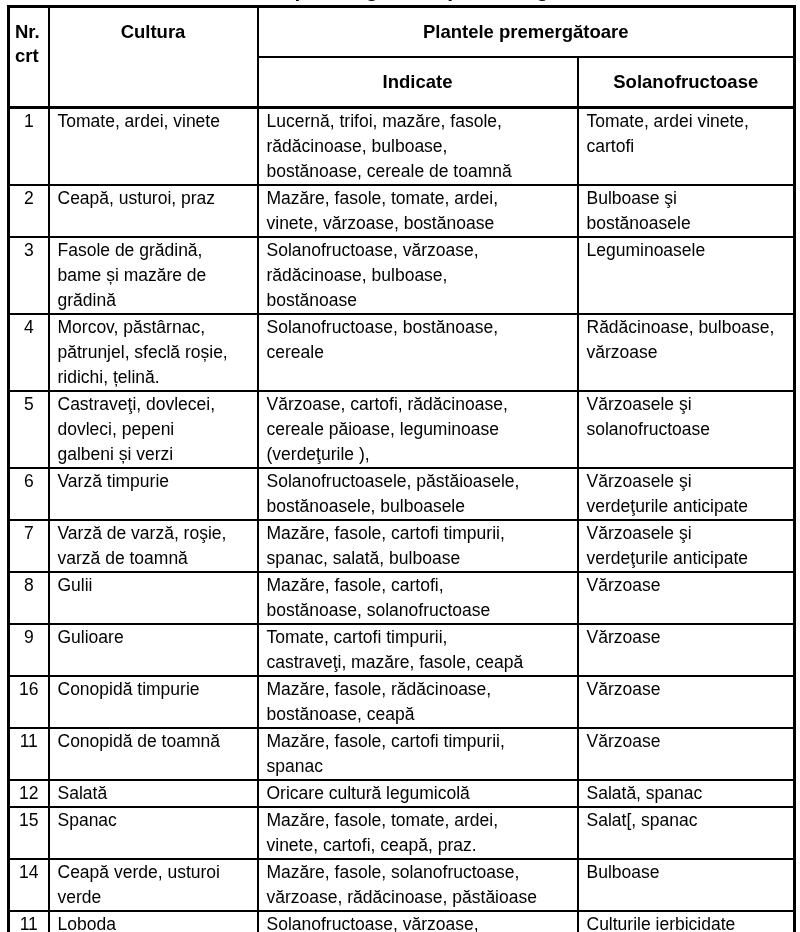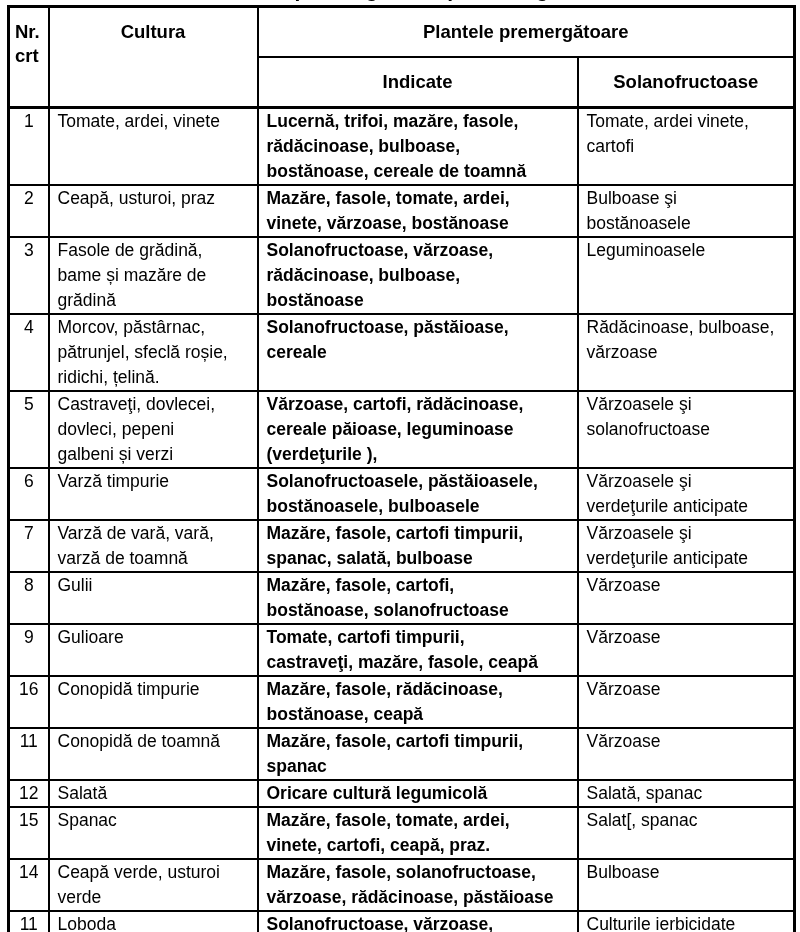--- a/index.html
+++ b/index.html
@@ -66,21 +66,21 @@
   thead th.nr-head {
     text-align: left;
     padding-left: 5px;
   }
   
   thead tr.hrow-b th, thead th[rowspan] { border-bottom: 3px solid #000; }
   td.nr-cell {
     text-align: center;
     padding: 0 2px;
   }
-  td.indicate-cell { font-weight: bold; }
+  td.indicate-cell { font-weight: normal; }
 </style>
 </head>
 <body>
 
 <div class="page">
 
   <div class="title-clip">
     <div class="title-text">Plantele premergătoare pentru legume</div>
   </div>
 
@@ -128,21 +128,21 @@
     <td class="indicate-cell">Solanofructoase, vărzoase,
 rădăcinoase, bulboase,
 bostănoase</td>
     <td class="contraindicate-cell">Leguminoasele</td>
   </tr>
         <tr>
     <td class="nr-cell">4</td>
     <td class="cultura-cell">Morcov, păstârnac,
 pătrunjel, sfeclă roșie,
 ridichi, țelină.</td>
-    <td class="indicate-cell">Solanofructoase, păstăioase,
+    <td class="indicate-cell">Solanofructoase, bostănoase,
 cereale</td>
     <td class="contraindicate-cell">Rădăcinoase, bulboase,
 vărzoase</td>
   </tr>
         <tr>
     <td class="nr-cell">5</td>
     <td class="cultura-cell">Castraveţi, dovlecei,
 dovleci, pepeni
 galbeni și verzi</td>
     <td class="indicate-cell">Vărzoase, cartofi, rădăcinoase,
@@ -154,21 +154,21 @@
         <tr>
     <td class="nr-cell">6</td>
     <td class="cultura-cell">Varză timpurie</td>
     <td class="indicate-cell">Solanofructoasele, păstăioasele,
 bostănoasele, bulboasele</td>
     <td class="contraindicate-cell">Vărzoasele şi
 verdeţurile anticipate</td>
   </tr>
         <tr>
     <td class="nr-cell">7</td>
-    <td class="cultura-cell">Varză de vară, vară,
+    <td class="cultura-cell">Varză de varză, roşie,
 varză de toamnă</td>
     <td class="indicate-cell">Mazăre, fasole, cartofi timpurii,
 spanac, salată, bulboase</td>
     <td class="contraindicate-cell">Vărzoasele şi
 verdeţurile anticipate</td>
   </tr>
         <tr>
     <td class="nr-cell">8</td>
     <td class="cultura-cell">Gulii</td>
     <td class="indicate-cell">Mazăre, fasole, cartofi,

